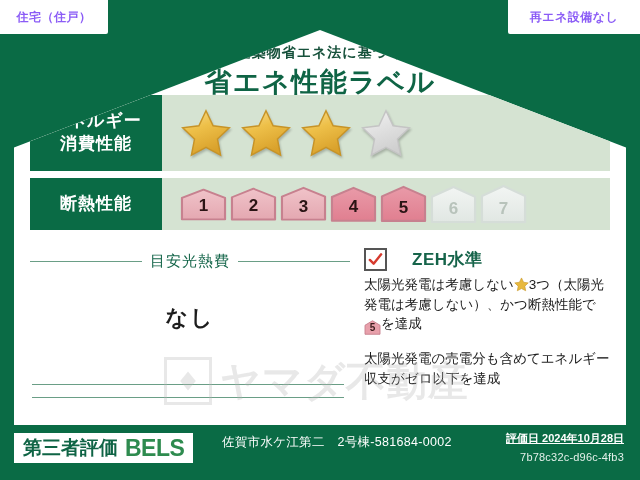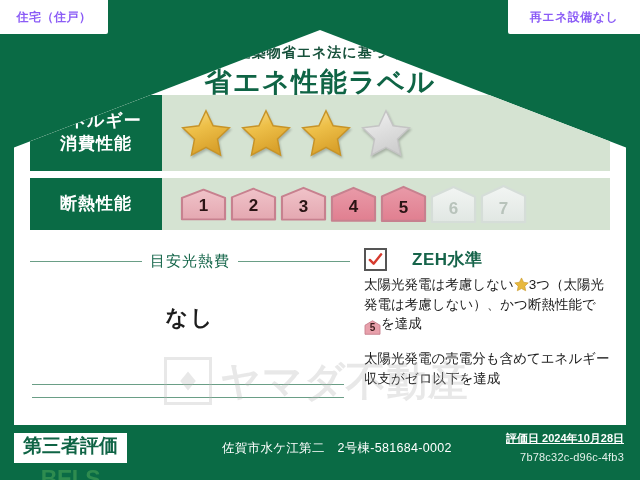--- a/index.html
+++ b/index.html
@@ -99,25 +99,25 @@
     opacity:.30;pointer-events:none;
   }
   #wm-mark{width:42px;height:42px;border:3px solid #b6b6b6;display:flex;align-items:center;justify-content:center;}
   #wm-text{font-size:40px;font-weight:bold;color:#b6b6b6;letter-spacing:1px;line-height:1;}
 
   
   #footer{position:absolute;left:0;right:0;bottom:0;height:58px;background:#0a6b45;}
   #footer-rule{position:absolute;left:14px;right:14px;top:0;height:3px;background:#ffffff;}
   #bels-chip{
     position:absolute;left:14px;top:11px;height:30px;background:#ffffff;
-    display:flex;align-items:center;padding:0 9px;gap:7px;flex-direction:column;
+    display:flex;align-items:center;padding:0 9px;gap:7px;
   }
   #bels-jp{font-size:19px;font-weight:bold;color:#0f6445;letter-spacing:0;}
   #bels-en{font-size:23px;font-weight:bold;color:#2e8b4f;letter-spacing:-.5px;}
-  #prop-name{position:absolute;left:222px;top:18px;font-size:12.5px;color:#ffffff;letter-spacing:.3px;}
+  #prop-name{position:absolute;left:222px;top:12px;font-size:12.5px;color:#ffffff;letter-spacing:.3px;}
   #eval-date{position:absolute;right:16px;top:9px;font-size:11px;color:#ffffff;font-weight:bold;text-decoration:underline;}
   #eval-id{position:absolute;right:16px;top:29px;font-size:11px;color:#e4f0ea;letter-spacing:.2px;}
 </style>
 </head>
 <body>
 
 <div id="label-root">
 
   <div class="corner-badge" id="badge-left">
     <span>住宅（住戸）</span>

